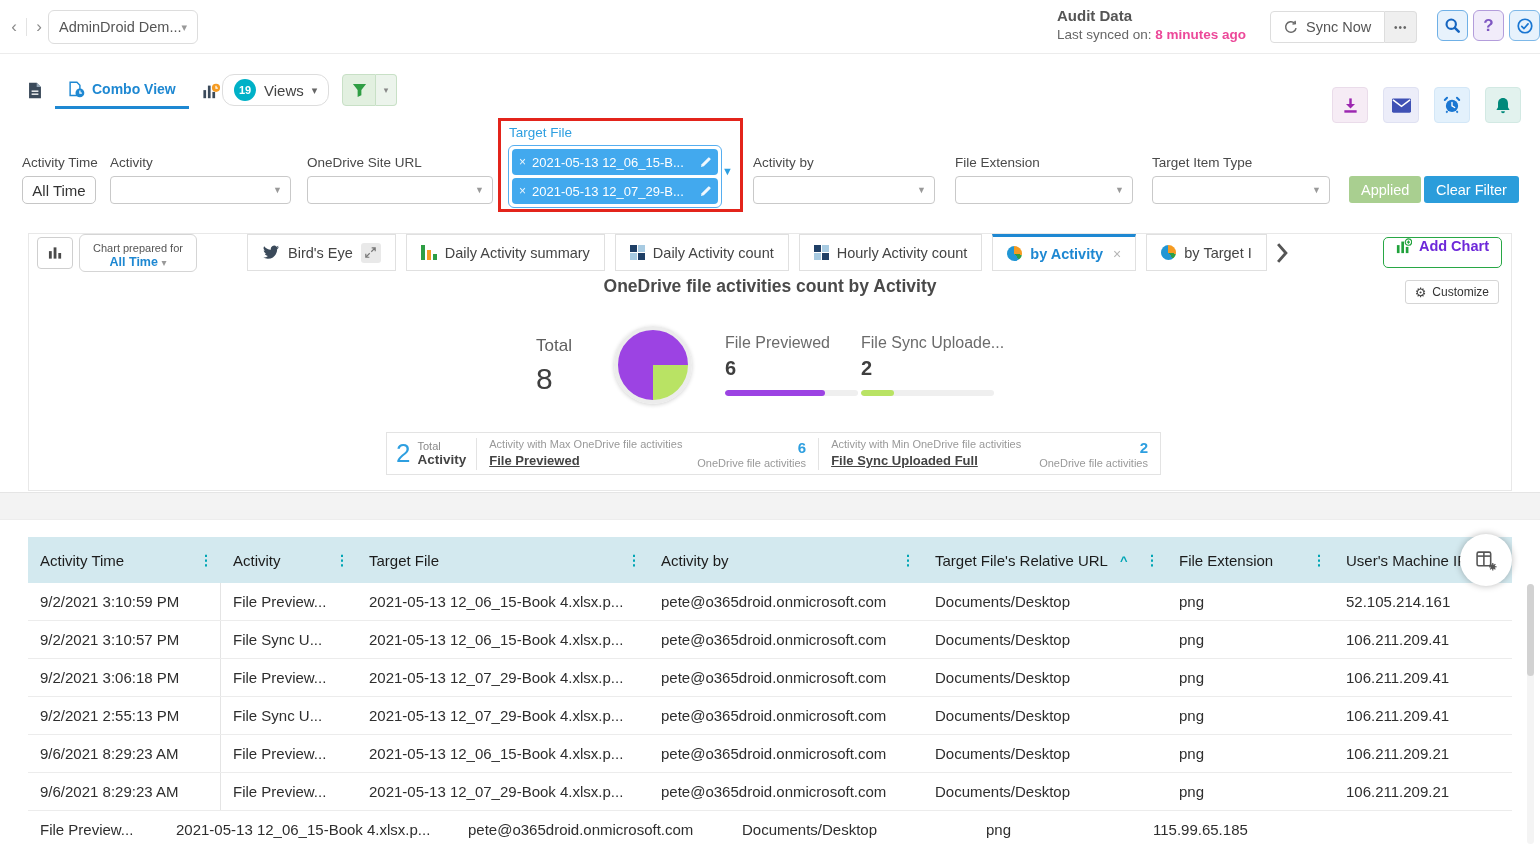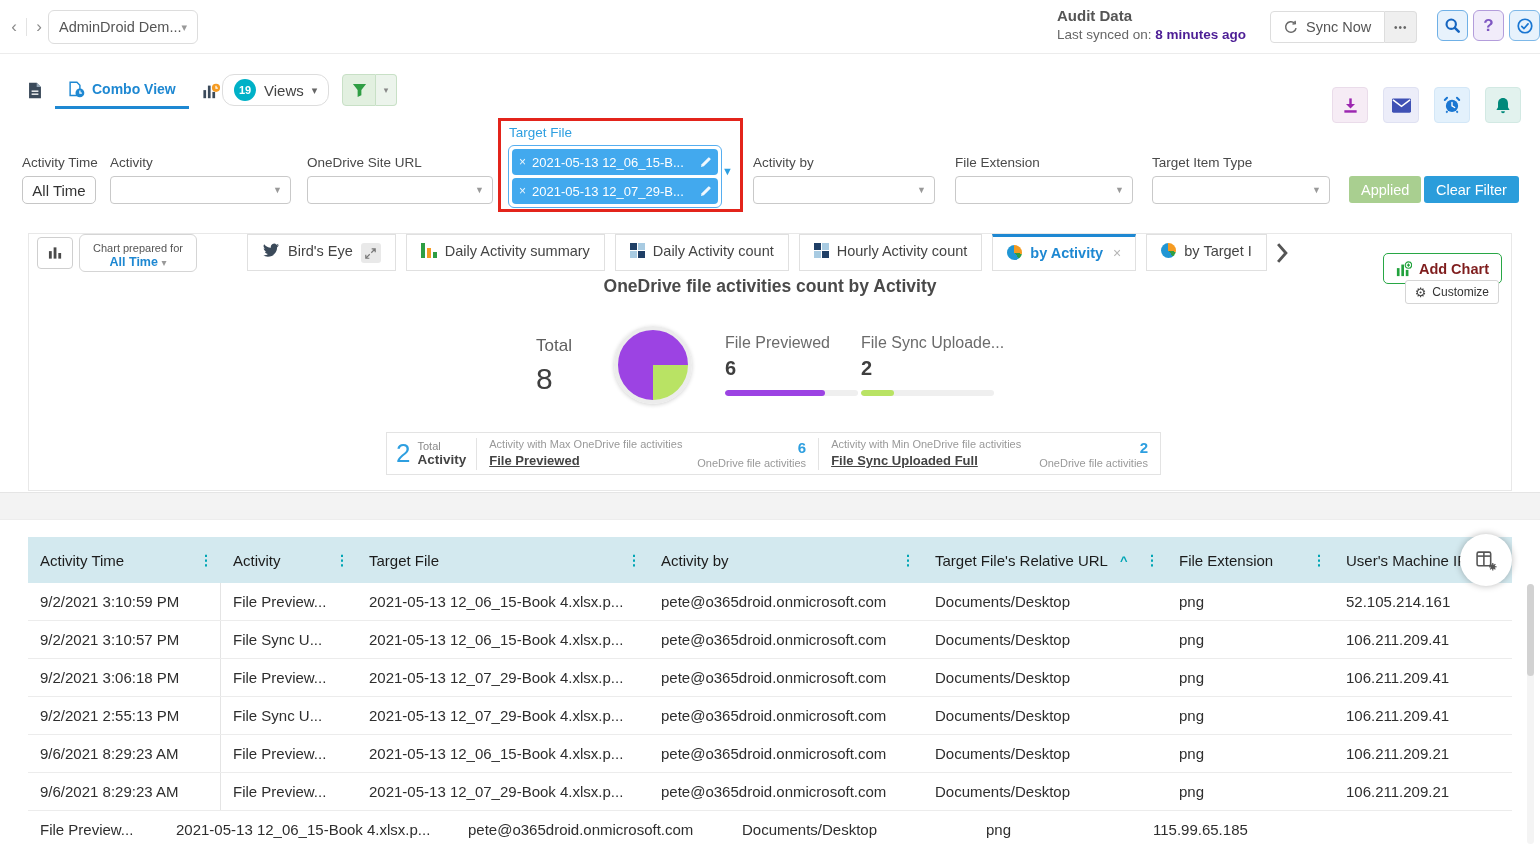--- a/index.html
+++ b/index.html
@@ -17,21 +17,21 @@
   .nav .sep { width:1px; height:18px; background:#e3e3e3; margin:0 2px; }
   .tenant { position:absolute; left:48px; top:10px; width:150px; height:34px; border:1px solid #ddd; border-radius:6px; background:#fff;
     display:flex; align-items:center; justify-content:space-between; padding:0 10px; font-size:14.5px; color:#555; }
   .tenant .caret { color:#999; font-size:11px; }
   .titleblock { position:absolute; left:218px; top:5px; }
   .titleblock h1 { font-size:19px; font-weight:700; color:#5a5a5a; }
   .titleblock p { font-size:12.5px; color:#8d8d8d; margin-top:2px; }
   .audit { position:absolute; left:1057px; top:7px; font-size:13.5px; color:#555; }
   .audit .a-title { font-size:15px; font-weight:700; color:#555; }
   .audit .a-line { margin-top:3px; color:#666; }
-  .audit .a-line b { color:#4c1d95; }
+  .audit .a-line b { color:#ec4899; }
   .syncgroup { position:absolute; left:1270px; top:11px; display:flex; height:32px; }
   .sync-main { border:1px solid #ddd; background:#fff; border-radius:4px 0 0 4px; padding:0 13px; font-size:14.5px; color:#555;
     display:flex; align-items:center; gap:8px; }
   .sync-more { border:1px solid #ddd; border-left:none; background:#efefef; border-radius:0 4px 4px 0; width:32px; color:#666;
     font-size:10px; letter-spacing:1px; display:flex; align-items:center; justify-content:center; }
   .tb-icon { position:absolute; top:10px; width:31px; height:31px; border-radius:6px; display:flex; align-items:center; justify-content:center; }
   .tb-search { left:1437px; border:1.5px solid #6fb0e6; background:#e7f2fc; }
   .tb-help   { left:1473px; border:1.5px solid #b39ddb; background:#f1ecfa; color:#7e57c2; font-size:17px; font-weight:700; }
   .tb-sched  { left:1509px; border:1.5px solid #7db8e8; background:#e7f2fc; }
 
@@ -86,37 +86,37 @@
   
   .panel { position:absolute; left:28px; top:233px; width:1484px; height:258px; background:#fff; border:1px solid #e8e8e8; }
   .ctab-icon-btn { position:absolute; left:8px; top:3px; width:36px; height:32px; border:1px solid #cfcfcf; border-radius:4px;
     background:#fff; display:flex; align-items:center; justify-content:center; }
   .prepared { position:absolute; left:50px; top:0px; width:118px; height:38px; border:1px solid #d5d5d5; border-radius:6px;
     background:#fff; text-align:center; padding-top:4px; }
   .prepared .p1 { font-size:11px; color:#555; display:block; }
   .prepared .p2 { font-size:12.5px; color:#1e88d2; font-weight:700; display:block; margin-top:1px; }
   .prepared .p2 .caret { color:#999; font-weight:400; font-size:10px; }
   .ctabs { position:absolute; left:218px; top:0; height:37px; display:flex; border-bottom:0; }
-  .ctab { height:37px; border:1px solid #e0e0e0; background:#fff; display:flex; align-items:flex-start; gap:8px; padding:8px 14px;
+  .ctab { height:37px; border:1px solid #e0e0e0; background:#fff; display:flex; align-items:center; gap:8px; padding:0 14px;
     font-size:14.5px; color:#444; margin-right:10px; white-space:nowrap; }
   .ctab.active { border-top:3px solid #1e88d2; color:#1e88d2; font-weight:700; }
   .ctab .x { color:#b5b5b5; font-weight:400; font-size:14px; margin-left:2px; }
   .ctab .expand { width:20px; height:20px; background:#e9e9e9; border-radius:3px; display:flex; align-items:center; justify-content:center; }
   .ctab-more { background:none; border:none; display:flex; align-items:center; margin-left:-2px; }
   .cnt-ic { width:15px; height:15px; display:grid; grid-template-columns:1fr 1fr; grid-template-rows:1fr 1fr; gap:1px; }
   .cnt-ic i:nth-child(1){background:#1f3f66;} .cnt-ic i:nth-child(2){background:#a8cbe2;}
   .cnt-ic i:nth-child(3){background:#a8cbe2;} .cnt-ic i:nth-child(4){background:#1f3f66;}
   .sum-ic { display:flex; align-items:flex-end; gap:2px; height:15px; }
   .sum-ic i { width:4px; display:block; }
   .sum-ic i:nth-child(1){height:15px; background:#2e9e44;}
   .sum-ic i:nth-child(2){height:10px; background:#f59b22;}
   .sum-ic i:nth-child(3){height:6px;  background:#2e9e44;}
   .pie-ic { width:15px; height:15px; border-radius:50%; background:conic-gradient(#f59b22 0 100deg,#2e9e44 100deg 145deg,#2196d4 145deg 360deg); }
-  .addchart { position:absolute; right:9px; top:19px; height:31px; border:1px solid #28a745; border-radius:5px; background:#fff;
-    color:#7f1d1d; font-size:14.5px; font-weight:700; display:flex; align-items:center; gap:7px; padding:0 12px; }
+  .addchart { position:absolute; right:9px; top:3px; height:31px; border:1px solid #28a745; border-radius:5px; background:#fff;
+    color:#6d28d9; font-size:14.5px; font-weight:700; display:flex; align-items:flex-start; gap:7px; padding:0 12px; }
   .customize { position:absolute; right:12px; top:46px; height:24px; border:1px solid #d5d5d5; border-radius:3px; background:#fff;
     color:#333; font-size:12px; display:flex; align-items:center; gap:6px; padding:0 9px; }
   .customize .gear { font-size:13px; color:#444; }
 
   .chart-title { position:absolute; left:0; top:42px; width:100%; text-align:center; font-size:17.5px; font-weight:700; color:#4a4a4a; }
   .total-block { position:absolute; left:507px; top:102px; }
   .total-block .t1 { font-size:17px; color:#5f5f5f; }
   .total-block .t2 { font-size:30px; color:#3f3f3f; margin-top:6px; }
   .pie { position:absolute; left:585px; top:92px; width:78px; height:78px; border-radius:50%; border:4px solid #ececec;
     box-shadow:0 1px 4px rgba(0,0,0,.18); }

